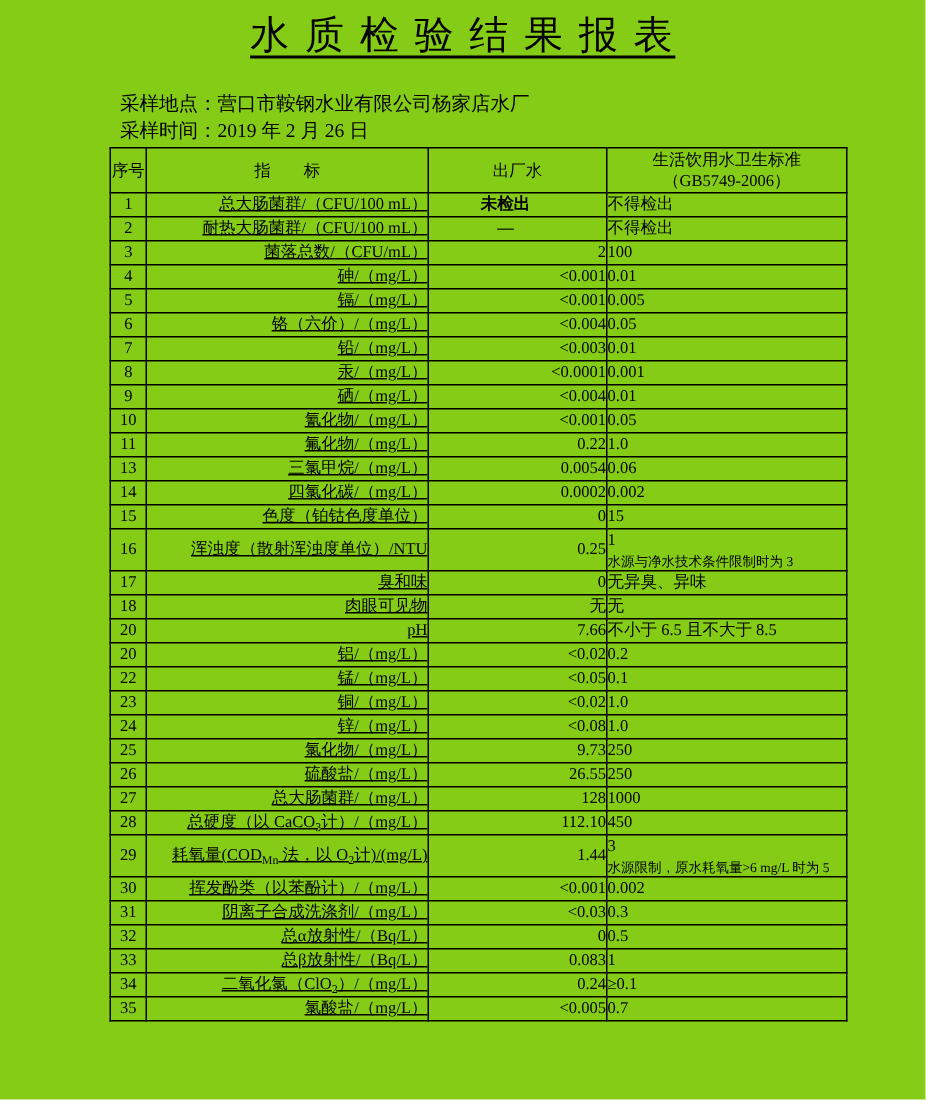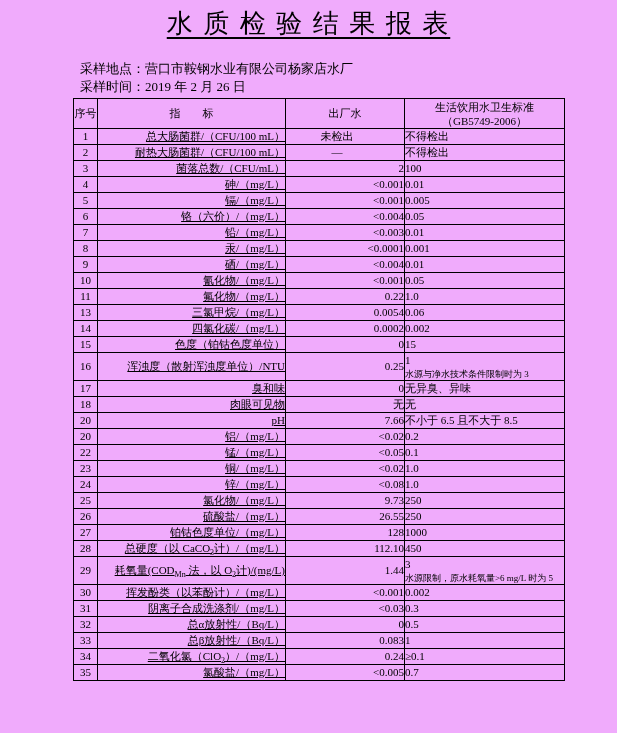--- a/index.html
+++ b/index.html
@@ -3,21 +3,21 @@
 <meta charset="utf-8">
 <style>
   * { margin: 0; padding: 0; box-sizing: border-box; }
   html, body {
     width: 617px; height: 733px;
     background: #ffffff;
     color: #000000;
     font-family: "Liberation Serif", "DejaVu Serif", serif;
     overflow: hidden;
   }
-  .page { position: relative; width: 617px; height: 733px; background: #f0abfc; }
+  .page { position: relative; width: 617px; height: 733px; background: #84cc16; }
 
   .title {
     position: absolute;
     top: 6px; left: 0; width: 617px;
     text-align: center;
     font-size: 26px;
     font-weight: normal;
     letter-spacing: 2px;
     text-decoration: underline;
     text-underline-offset: 5px;
@@ -46,21 +46,21 @@
   col.w-ind { width: 188px; }
   col.w-val { width: 119px; }
   col.w-std { width: 160px; }
 
   thead th { font-weight: normal; height: 30px; text-align: center; }
   .hdr-std { font-size: 11px; line-height: 14px; }
 
   td.c-no  { text-align: center; height: 15px; line-height: 15px; }
   td.c-ind { text-align: right; padding-left: 3px; line-height: 15px; text-decoration: underline; }
   td.c-val { text-align: right; padding-right: 5px; line-height: 15px; }
-  td.c-val.center { text-align: center; padding-right: 16px; }
+  td.c-val.center { text-align: center; padding-right: 16px; font-weight: bold; }
   td.c-std { text-align: left; padding-right: 4px; }
   .std-main { line-height: 15px; }
   .std-note { font-size: 9px; line-height: 12px; white-space: nowrap; }
   sub.sub { font-size: 8px; line-height: 0; }
 </style>
 </head>
 <body>
 
 <div class="page">
 
@@ -278,21 +278,21 @@
         <tr>
           <td class="c-no">26</td>
           <td class="c-ind">硫酸盐/（mg/L）</td>
           <td class="c-val">26.55</td>
           <td class="c-std">
             <div class="std-main">250</div>
           </td>
         </tr>
         <tr>
           <td class="c-no">27</td>
-          <td class="c-ind">铂钴色度单位/（mg/L）</td>
+          <td class="c-ind">总大肠菌群/（mg/L）</td>
           <td class="c-val">128</td>
           <td class="c-std">
             <div class="std-main">1000</div>
           </td>
         </tr>
         <tr>
           <td class="c-no">28</td>
           <td class="c-ind"><span>总硬度（以 CaCO</span><sub class="sub">3</sub><span>计）/（mg/L）</span></td>
           <td class="c-val">112.10</td>
           <td class="c-std">

